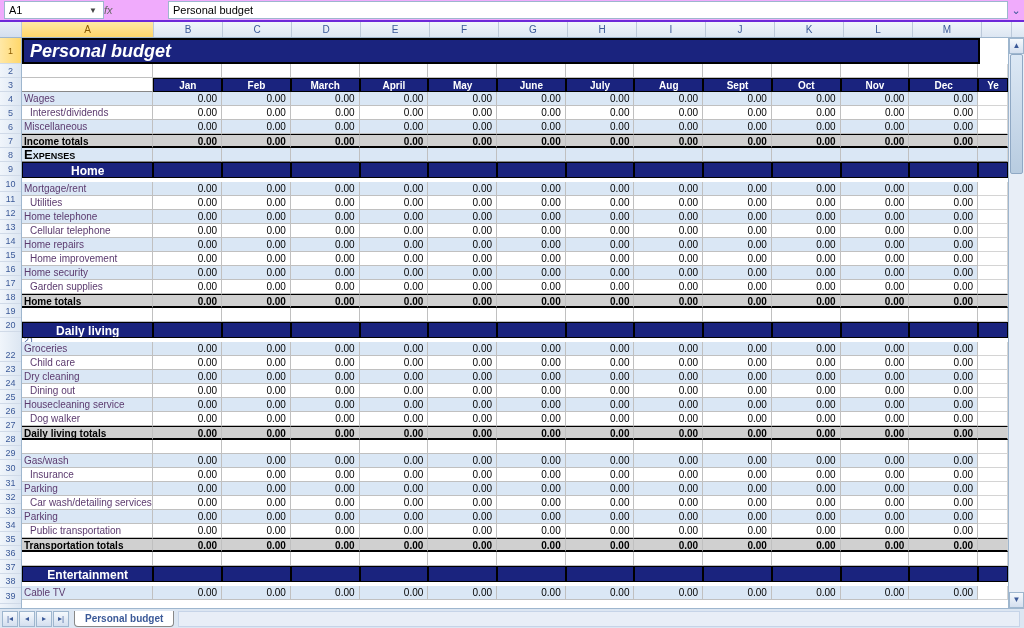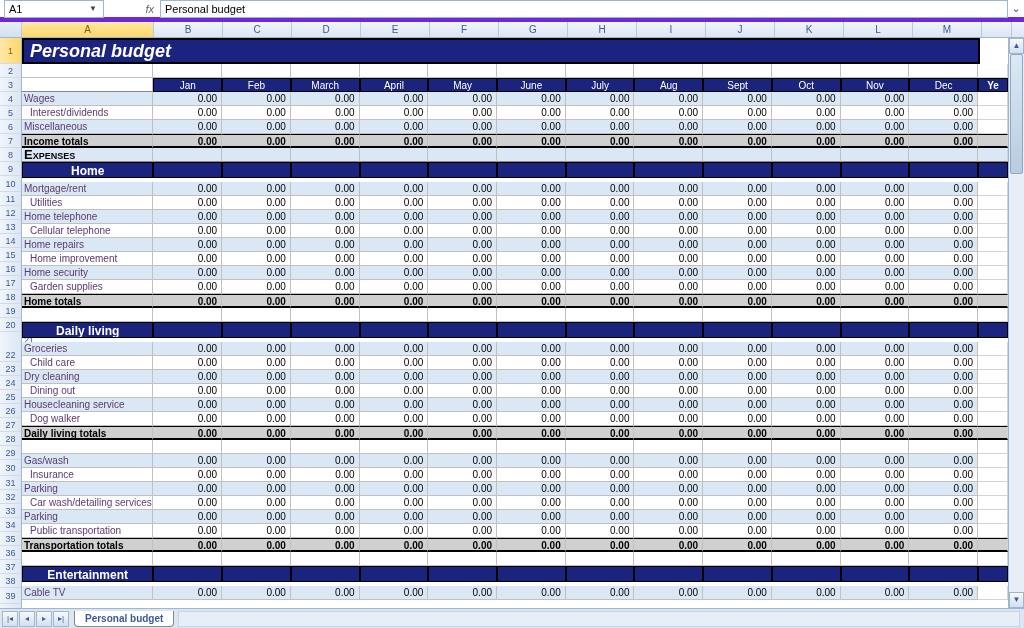--- a/index.html
+++ b/index.html
@@ -1,22 +1,22 @@
 <!DOCTYPE html>
 <html><head>
 <meta charset="utf-8">
 <style>
 * { margin:0; padding:0; box-sizing:border-box; font-family:"Segoe UI",Arial,sans-serif; }
 body { background:#c6d4e8; overflow:hidden; width:1024px; height:628px; position:relative; }
 
 
-.formula-bar { height:22px; background:#ffffff; border-bottom:5px solid #6d28d9; display:flex; align-items:center; font-size:11px; }
+.formula-bar { height:22px; background:#f0abfc; border-bottom:2px solid #6d28d9; display:flex; align-items:center; font-size:11px; }
 .name-box { width:100px; height:18px; background:#fff; border:1px solid #9eb6ce; margin-left:4px; display:flex; align-items:center; padding:0 4px; }
 .name-box-dd { width:12px; text-align:center; color:#444; font-size:8px; }
-.fx-label { width:56px; text-align:right; padding-right:6px; font-style:italic; color:#666; }
+.fx-label { width:64px; text-align:left; padding-right:6px; font-style:italic; color:#666; }
 .formula-input { flex:1; background:#fff; border:1px solid #9eb6ce; height:18px; padding:0 4px; display:flex; align-items:center; }
 .expand-btn { width:16px; text-align:center; color:#3b5998; }
 
 
 .col-headers { height:16px; background:linear-gradient(#f0f5fb,#dce6f2); border-bottom:1px solid #9eb6ce; display:flex; font-size:10px; color:#3b5998; }
 .col-headers .corner { width:22px; border-right:1px solid #bcc9da; background:linear-gradient(#e8eef7,#d4dfef); }
 .col-headers .ch { border-right:1px solid #bcc9da; text-align:center; line-height:16px; }
 .col-headers .ch.selected { background:linear-gradient(#ffe8a6,#ffd76a); color:#8a5a00; }
 
 
@@ -32,21 +32,21 @@
 .title-row { height:26px; background:#1a237e; color:#fff; font-weight:bold; font-style:italic; font-size:18px; padding:2px 6px; border:2px solid #000; display:flex; align-items:center; width:958px; }
 
 
 .r { display:flex; height:14px; font-size:10px; }
 .r .label { width:132px; padding:0 2px; border-right:1px solid #c0c0c0; border-bottom:1px solid #c0c0c0; line-height:14px; white-space:nowrap; overflow:hidden; }
 .r .v { width:69px; text-align:right; padding:0 4px; border-right:1px solid #c0c0c0; border-bottom:1px solid #c0c0c0; line-height:14px; }
 .r .extra { width:69px; border-right:1px solid #d4d4d4; border-bottom:1px solid #d4d4d4; }
 
 
 .month-row .label { background:#fff; border-bottom:1px solid #888; }
-.month-row .v { background:#1a237e; color:#fff; font-weight:normal; text-align:center; border:1px solid #000; }
+.month-row .v { background:#1a237e; color:#fff; font-weight:bold; text-align:center; border:1px solid #000; }
 .month-row .extra { background:#1a237e; color:#fff; font-weight:bold; text-align:center; border:1px solid #000; line-height:14px; padding:0 4px; overflow:hidden; }
 
 
 .section-row .label { font-weight:bold; font-variant:small-caps; font-size:13px; background:#dae7f5; border-bottom:1px solid #888; }
 .section-row .v, .section-row .extra { background:#dae7f5; border-bottom:1px solid #888; }
 
 
 .cat-row { height:20px;text-align:center; }
 .cat-row .label { background:#1a237e; color:#fff; font-weight:bold; font-size:12px; border:1px solid #000; height:16px; line-height:16px; }
 .cat-row .v, .cat-row .extra { background:#1a237e; border:1px solid #000; height:16px; }

